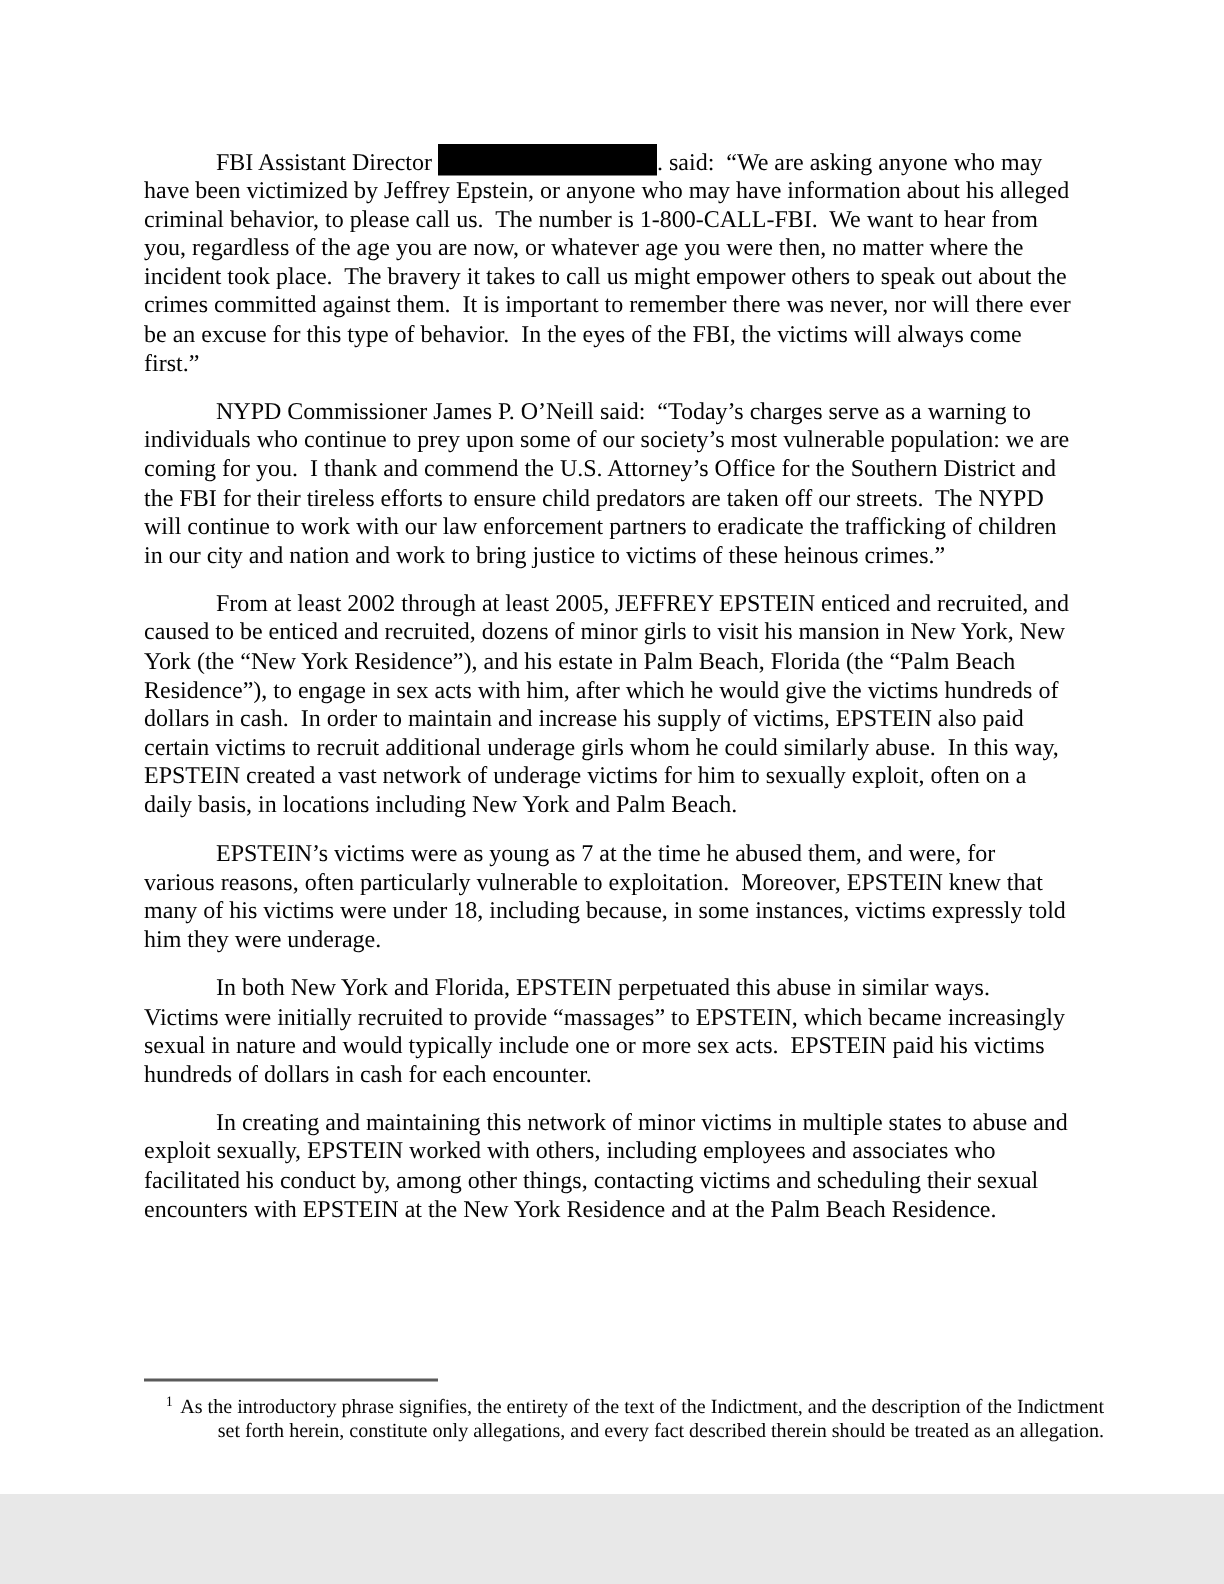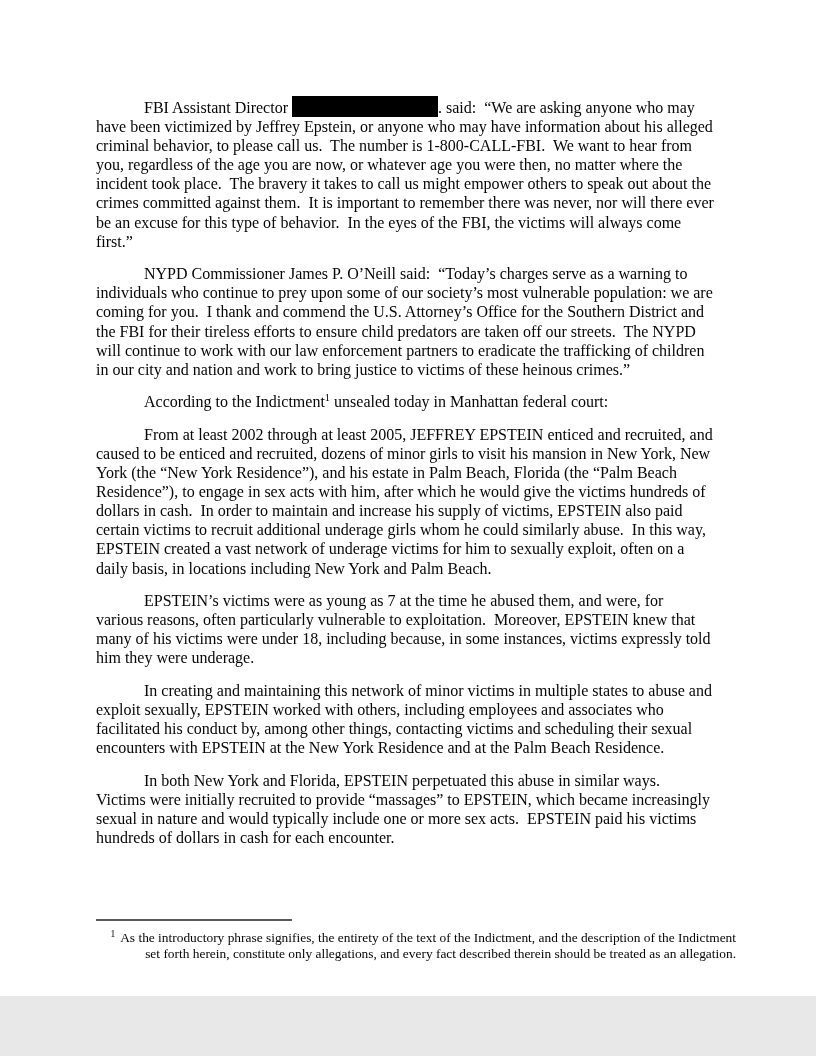--- a/index.html
+++ b/index.html
@@ -42,45 +42,44 @@
 first.”</span></div>
 
     <div class="para">NYPD Commissioner James P. O’Neill said:  “Today’s charges serve as a warning to
 individuals who continue to prey upon some of our society’s most vulnerable population: we are
 coming for you.  I thank and commend the U.S. Attorney’s Office for the Southern District and
 the FBI for their tireless efforts to ensure child predators are taken off our streets.  The NYPD
 will continue to work with our law enforcement partners to eradicate the trafficking of children
 in our city and nation and work to bring justice to victims of these heinous crimes.”</div>
 
 
-    <div class="para"><span>According to the Indictment</span><sup class="fref">1</sup><span> unsealed today in Manhattan federal court:</span></div>
 
     <div class="para">From at least 2002 through at least 2005, JEFFREY EPSTEIN enticed and recruited, and
 caused to be enticed and recruited, dozens of minor girls to visit his mansion in New York, New
 York (the “New York Residence”), and his estate in Palm Beach, Florida (the “Palm Beach
 Residence”), to engage in sex acts with him, after which he would give the victims hundreds of
 dollars in cash.  In order to maintain and increase his supply of victims, EPSTEIN also paid
 certain victims to recruit additional underage girls whom he could similarly abuse.  In this way,
 EPSTEIN created a vast network of underage victims for him to sexually exploit, often on a
 daily basis, in locations including New York and Palm Beach.</div>
 
     <div class="para">EPSTEIN’s victims were as young as 7 at the time he abused them, and were, for
 various reasons, often particularly vulnerable to exploitation.  Moreover, EPSTEIN knew that
 many of his victims were under 18, including because, in some instances, victims expressly told
 him they were underage.</div>
 
+    <div class="para">In both New York and Florida, EPSTEIN perpetuated this abuse in similar ways.
+Victims were initially recruited to provide “massages” to EPSTEIN, which became increasingly
+sexual in nature and would typically include one or more sex acts.  EPSTEIN paid his victims
+hundreds of dollars in cash for each encounter.</div>
+
     <div class="para">In creating and maintaining this network of minor victims in multiple states to abuse and
 exploit sexually, EPSTEIN worked with others, including employees and associates who
 facilitated his conduct by, among other things, contacting victims and scheduling their sexual
 encounters with EPSTEIN at the New York Residence and at the Palm Beach Residence.</div>
-
-    <div class="para">In both New York and Florida, EPSTEIN perpetuated this abuse in similar ways.
-Victims were initially recruited to provide “massages” to EPSTEIN, which became increasingly
-sexual in nature and would typically include one or more sex acts.  EPSTEIN paid his victims
-hundreds of dollars in cash for each encounter.</div>
 
   </div>
 
   <div class="footnote">
     <div class="frule"></div>
     <div class="ftext"><sup class="fmark">1</sup><span>As the introductory phrase signifies, the entirety of the text of the Indictment, and the description of the Indictment
 set forth herein, constitute only allegations, and every fact described therein should be treated as an allegation.</span></div>
   </div>
 </div>
 

